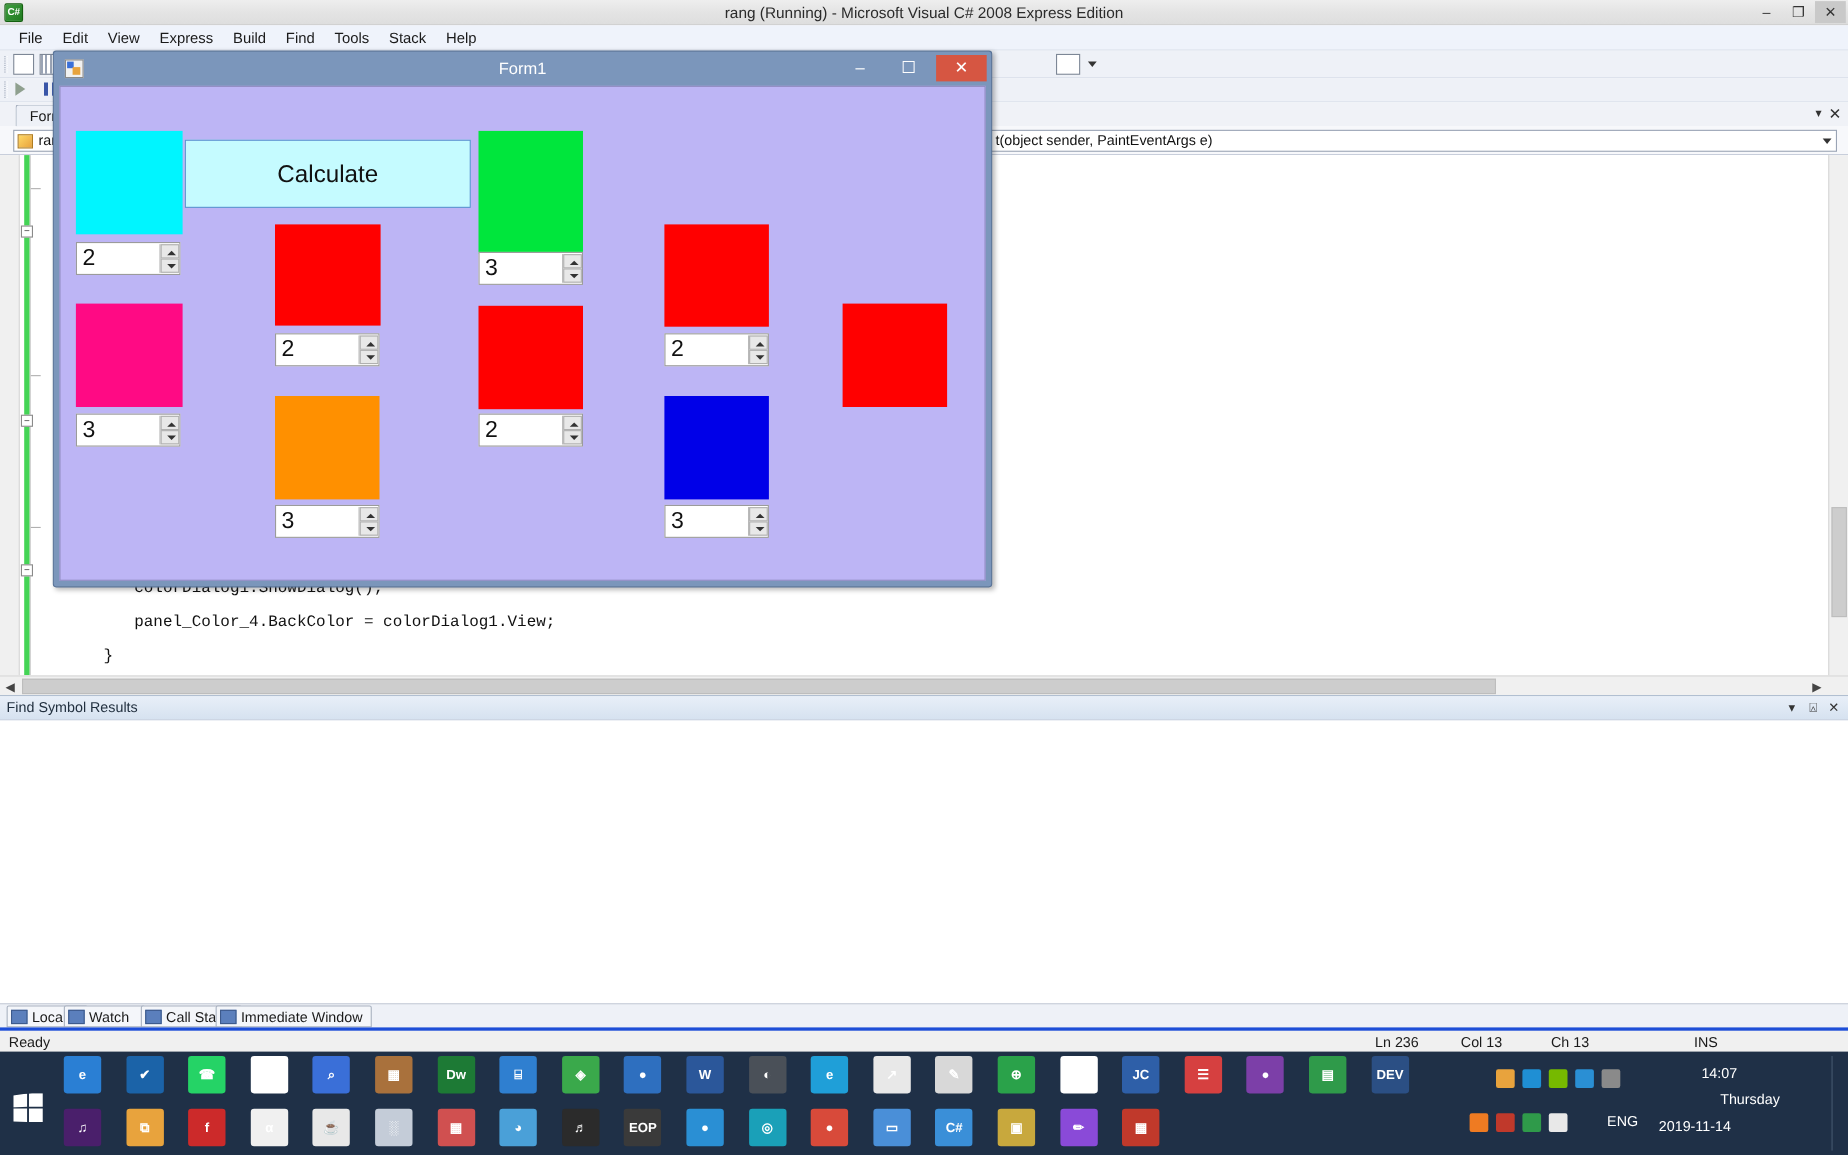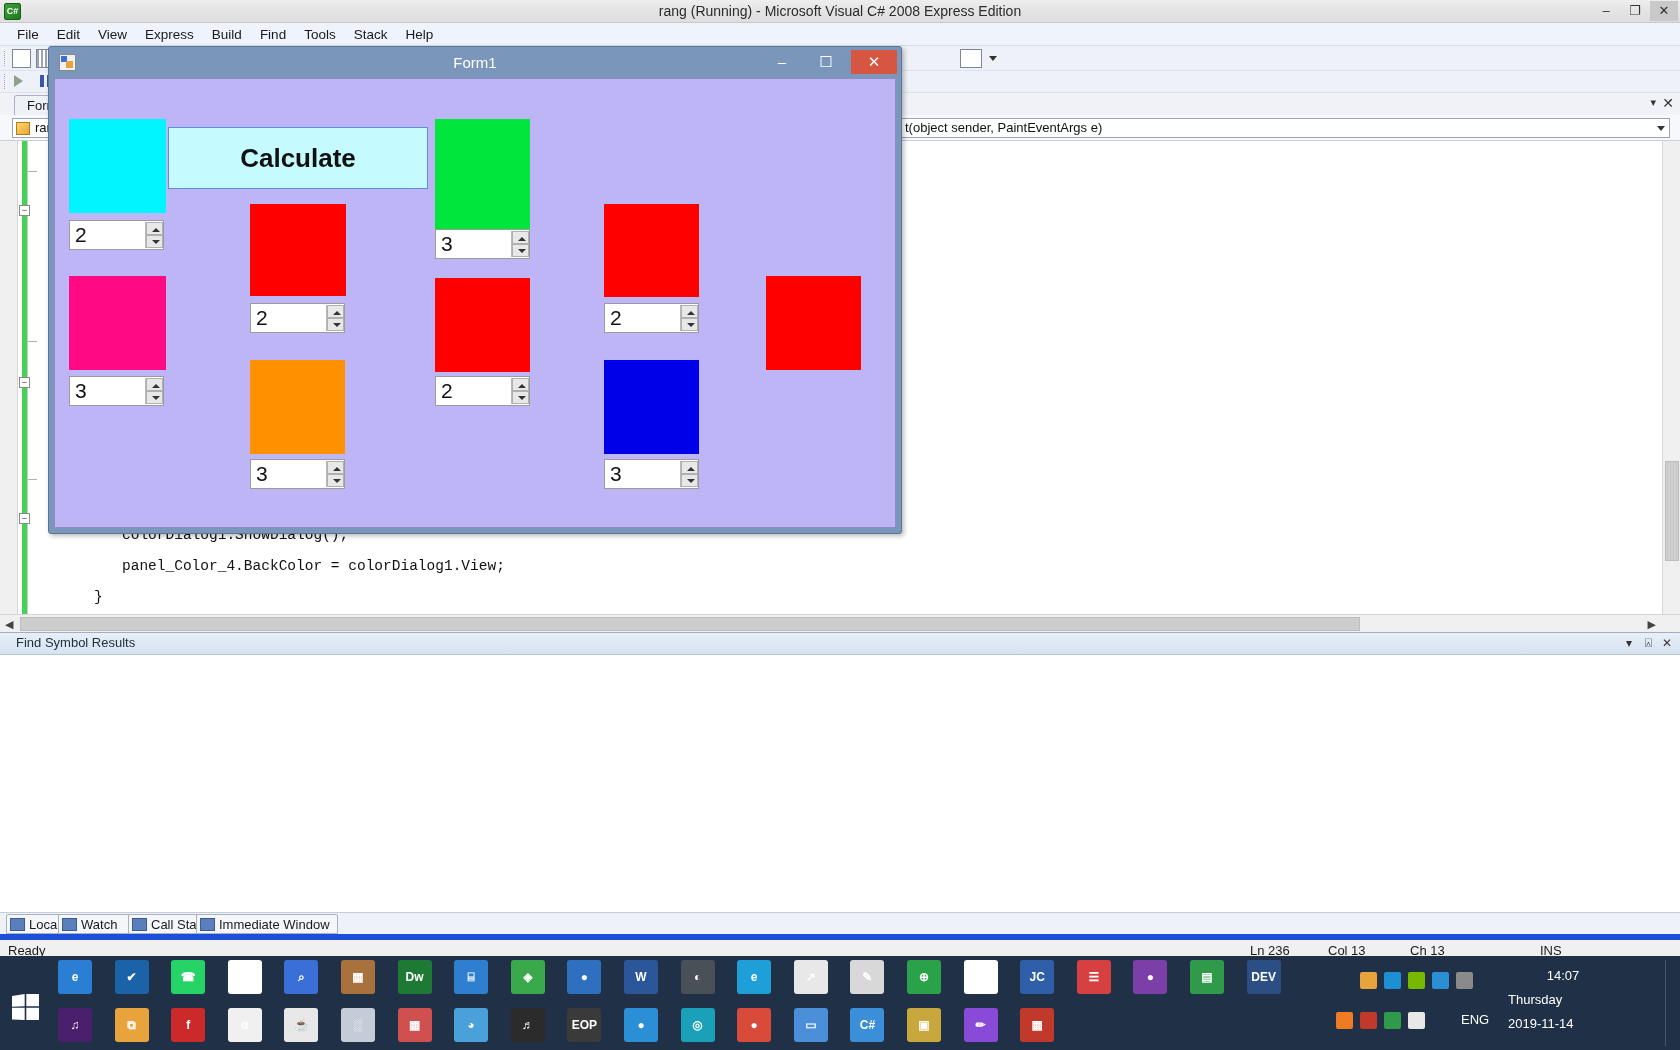--- a/index.html
+++ b/index.html
@@ -104,36 +104,36 @@
                   background:#f0f0f0; border-left:1px solid #d6d6d6; }
   .vs-thumb { position:absolute; left:2px; top:320px; width:14px; height:100px;
               background:#cdcdcd; border:1px solid #bdbdbd;}
 
   
   .fsr { position:absolute; left:0; top:632px; width:1680px; height:280px; background:#ffffff;
          border-top:1px solid #9fb0c6; }
   .fsr-header { position:absolute; left:0; top:0; width:1680px; height:22px;
                 background: linear-gradient(to bottom,#e8eff8,#d6e2f0);
                 border-bottom:1px solid #b6c4d6; }
-  .fsr-title { position:absolute; left:16px; top:2px; font-size:13px; color:#22303f; }
+  .fsr-title { position:absolute; left:6px; top:2px; font-size:13px; color:#22303f; }
   .fsr-body { position:absolute; left:0; top:22px; width:1680px; bottom:0; background:#fff;}
   .fsr-btn { position:absolute; top:3px; font-size:12px; color:#333; }
 
   
   .dbg-tabs { position:absolute; left:0; top:912px; width:1680px; height:22px;
               background:#eef1f7; border-top:1px solid #c6ccd8;}
   .dbg-tab { position:absolute; top:1px; height:20px; padding:1px 6px 0 22px;
              font-size:13px; color:#1a1a1a; border:1px solid #a9b2c0;
              background:#f4f6fa; border-radius:2px 2px 0 0; line-height:18px;}
   .dbg-tab .ic { position:absolute; left:3px; top:3px; width:15px; height:13px;
                  background:#5b7fbc; border:1px solid #3d5a8c;}
 
   
   .statusbar { position:absolute; left:0; top:934px; width:1680px; height:36px;
-               background:#f0f0f0; border-top:6px solid #1d4ed8; }
+               background:#f0f0f0; border-top:3px solid #1d4ed8; }
   .sb-text { position:absolute; top:3px; font-size:13px; color:#1a1a1a; }
 
   
   .form1 { position:absolute; left:48px; top:46px; width:854px; height:488px;
            background:#7b96bb; border:1px solid #5b7599; border-radius:3px;
            box-shadow: 2px 2px 5px rgba(0,0,0,.28); }
   .form1-title { position:absolute; left:0; top:0; width:100%; height:31px;
                  line-height:31px; text-align:center; font-size:15px; color:#ffffff; }
   .form1-icon { position:absolute; left:10px; top:7px; width:17px; height:17px;
                 background:#f1f1f1; border:1px solid #8a8a8a; }
@@ -159,22 +159,22 @@
   .nud-spin .up, .nud-spin .dn { position:absolute; left:0; width:17px; height:13px;
       background:#e8e8e8; border:1px solid #b0b0b0; }
   .nud-spin .up { top:0; }
   .nud-spin .dn { bottom:0; }
   .nud-spin .up:after { content:""; position:absolute; left:5px; top:5px; width:0;height:0;
       border-left:4px solid transparent;border-right:4px solid transparent;border-bottom:4px solid #333;}
   .nud-spin .dn:after { content:""; position:absolute; left:5px; top:4px; width:0;height:0;
       border-left:4px solid transparent;border-right:4px solid transparent;border-top:4px solid #333;}
 
   .calc-btn { position:absolute; background:#c5fbff; border:1px solid #5b8fd0;
-              font-size:26px; color:#111; display:flex; align-items:center;
-              justify-content:center;font-weight:bold; }
+              font-size:22px; color:#111; display:flex; align-items:center;
+              justify-content:center; }
 
   
   .taskbar { position:absolute; left:0; top:956px; width:1680px; height:94px;
              background:#1f3047; }
   .start-btn { position:absolute; left:4px; top:14px; width:42px; height:66px; }
   .win-logo { position:absolute; left:8px; top:24px; width:27px; height:26px;
               background:#fff;
               clip-path: polygon(0 2px,47% 0,47% 47%,0 49%,0 2px); }
   .win-logo2 { position:absolute; left:8px; top:24px; width:27px; height:26px;
                background:#fff;
@@ -464,18 +464,18 @@
       </div>
     <div id="tray-row2">
         <div class="tray-ico" style="left: 1336px; top: 56px; background: rgb(239, 123, 34);"></div>
         <div class="tray-ico" style="left: 1360px; top: 56px; background: rgb(192, 57, 43);"></div>
         <div class="tray-ico" style="left: 1384px; top: 56px; background: rgb(47, 154, 74);"></div>
         <div class="tray-ico" style="left: 1408px; top: 56px; background: rgb(232, 232, 232);"></div>
       </div>
 
     <div class="tray-txt" style="left:1461px;top:56px;">ENG</div>
     <div class="tray-txt" style="left:1508px;top:12px;width:110px;text-align:center;">14:07</div>
-    <div class="tray-txt" style="left:1508px;top:36px;width:110px;text-align:left;">Thursday</div>
+    <div class="tray-txt" style="left:1508px;top:36px;width:110px;text-align:right;">Thursday</div>
     <div class="tray-txt" style="left:1508px;top:60px;width:110px;">2019-11-14</div>
     <div class="tb-sep" style="left:1665px;top:4px;height:86px;"></div>
   </div>
 
 </div>
 
 </body></html>

